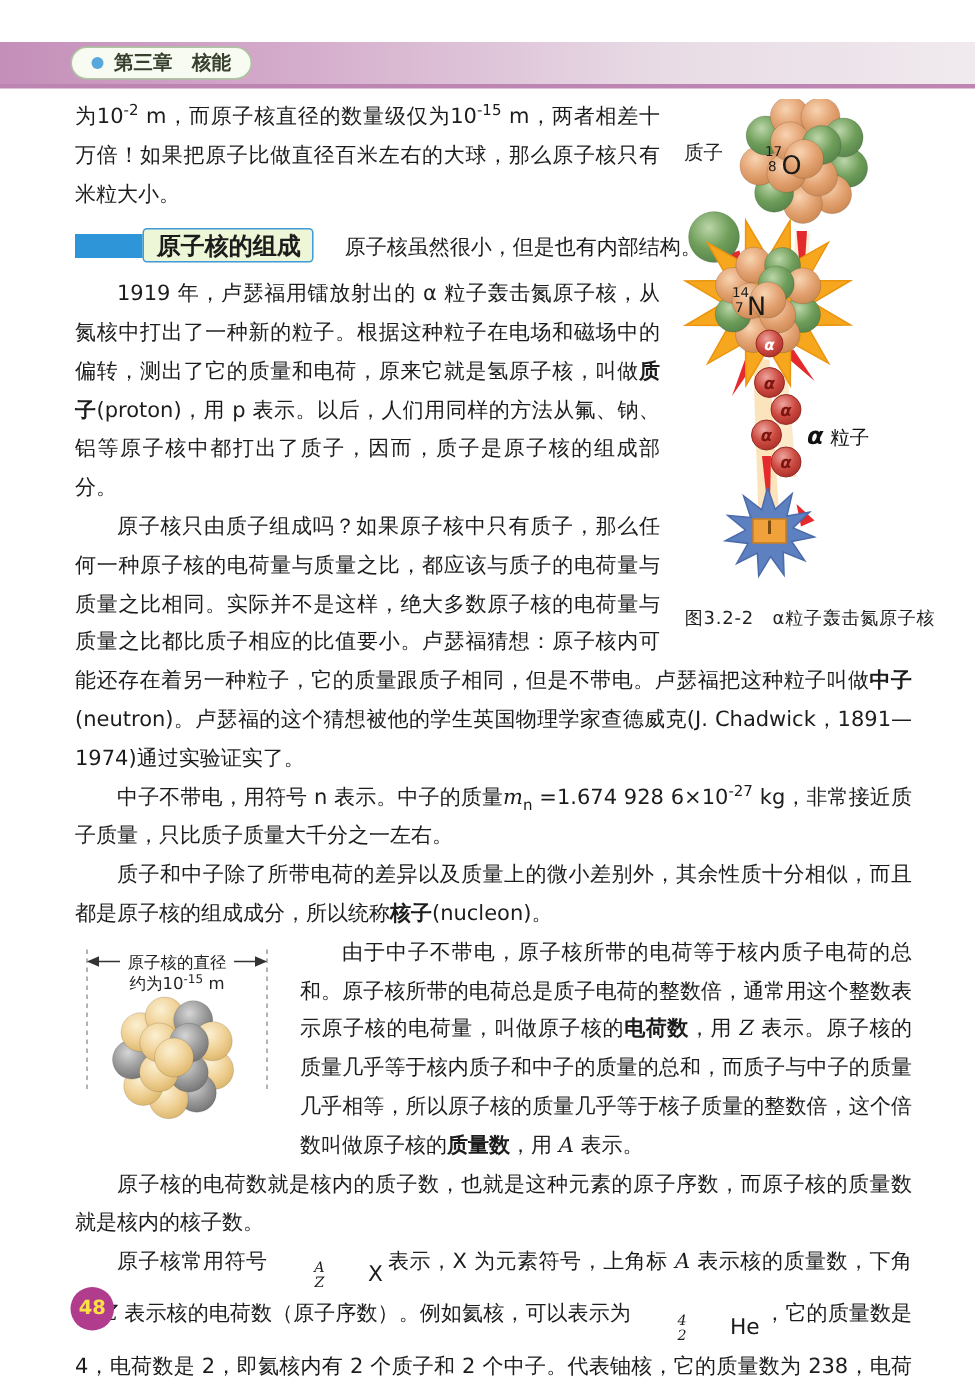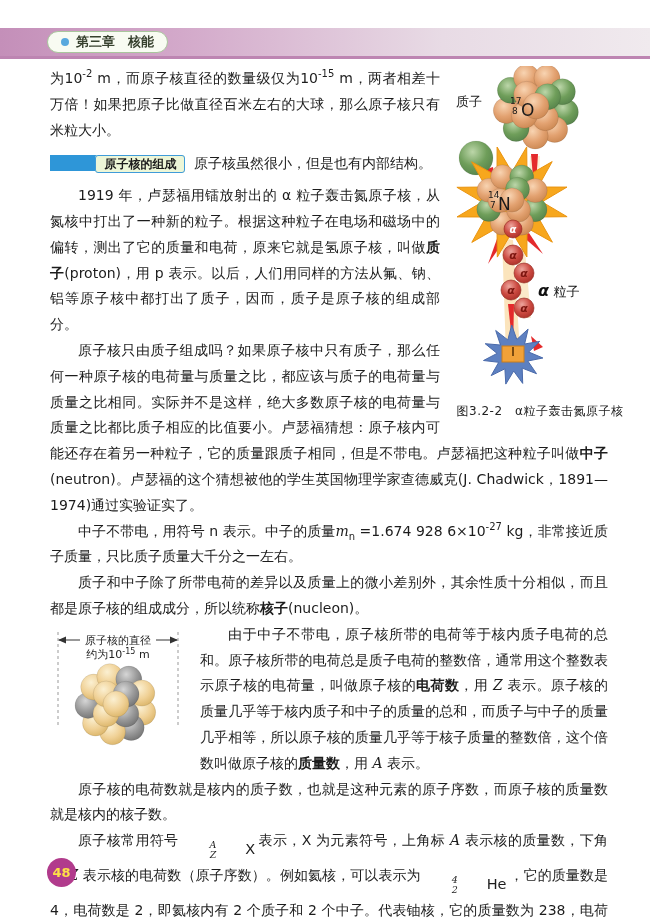--- a/index.html
+++ b/index.html
@@ -35,22 +35,22 @@
   
   .nuclide{display:inline-flex;align-items:center;margin:0 3px;vertical-align:-3px;}
   .nuc-stack{display:inline-flex;flex-direction:column;align-items:flex-end;
     font-size:9.5px;line-height:1.05;font-family:"DejaVu Serif",serif;font-style:italic;}
   .nuc-x{font-size:14.5px;margin-left:1px;}
   
   .sec-line{margin:8px 0 5px;white-space:nowrap;}
   .sec-rect{display:inline-block;width:50px;height:16px;background:#2e96d8;
     vertical-align:-3px;margin-right:-9px;}
   .sec-label{background:#edf6d7;border:1px solid #3f9bd9;border-radius:3px;
-    padding:1px 8px;font-weight:bold;font-size:12px;position:relative;}
-  .sec-intro{margin-left:4px;}
+    padding:1px 8px;font-weight:bold;font-size:16px;position:relative;}
+  .sec-intro{margin-left:16px;}
   
   figure{margin:0;}
   .fig-right{float:right;width:188px;margin:0 -26px 2px 6px;}
   .fig-left{float:left;width:140px;margin:6px 10px 0 0;}
   figcaption{font-size:12px;text-align:center;margin-top:2px;color:#222;
     letter-spacing:0.5px;white-space:nowrap;}
   svg text{font-family:"DejaVu Sans","Liberation Sans",sans-serif;}
   
   .page-num{
     position:absolute;left:47px;top:858px;width:29px;height:29px;border-radius:50%;

